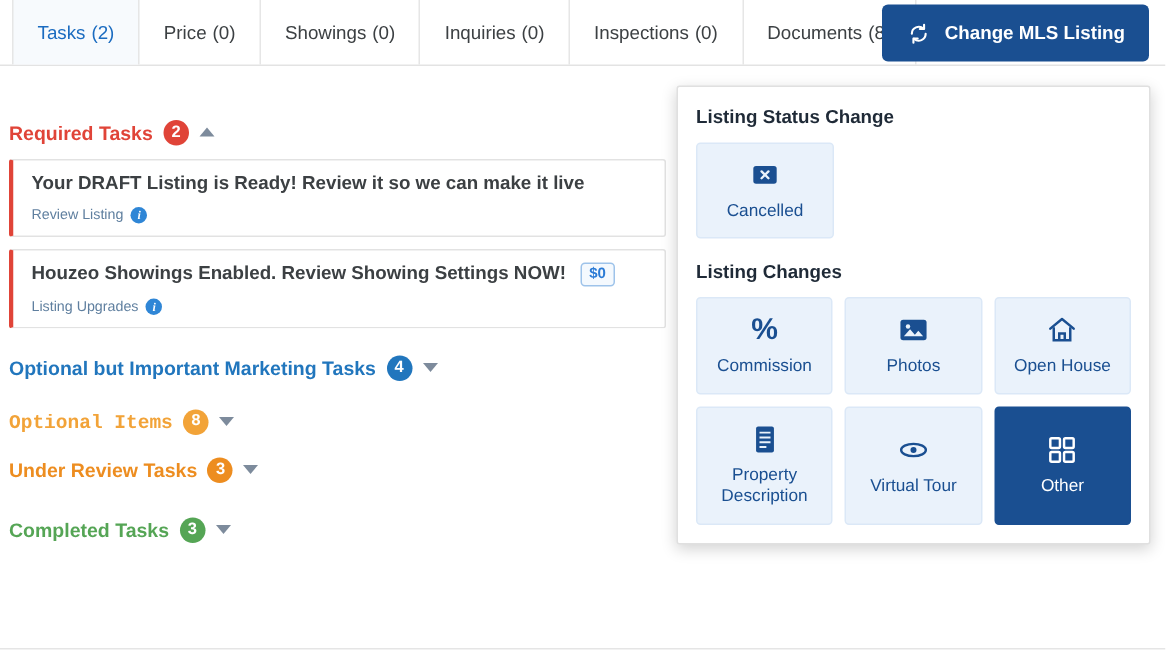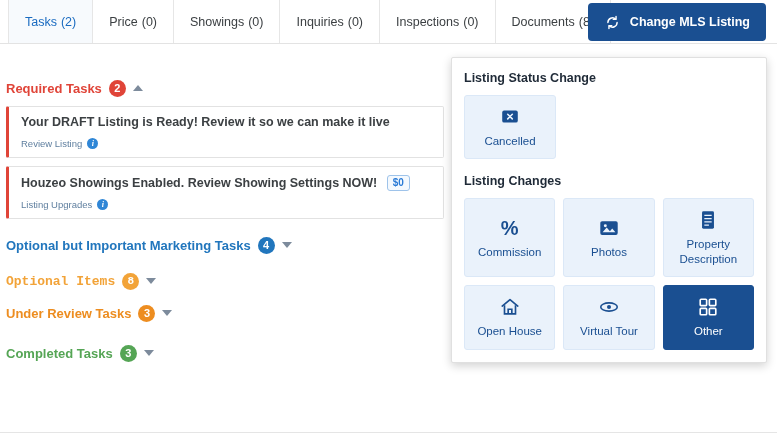--- a/index.html
+++ b/index.html
@@ -309,36 +309,36 @@
           <circle cx="8" cy="9.5" r="1.6" fill="#eaf2fb"></circle>
           <path d="M5 16.5l4.5-5 3.5 4 2.5-3 3.5 4z" fill="#eaf2fb"></path>
         </svg>
       </span>
       <span class="t-label">Photos</span>
     </div>
 
     <div class="tile">
       <span class="t-icon">
         <svg viewBox="0 0 24 24" width="22" height="22">
-          <rect x="5.5" y="2.5" width="13" height="19" rx="1.5" fill="currentColor"></rect>
-          <path d="M8 7h8M8 10.5h8M8 14h8M8 17.5h5" stroke="#eaf2fb" stroke-width="1.4" fill="none"></path>
-        </svg>
-      </span>
-      <span class="t-label">Property Description</span>
-    </div>
-
-    <div class="tile">
-      <span class="t-icon">
-        <svg viewBox="0 0 24 24" width="22" height="22">
           <path d="M3.5 11L12 4l8.5 7" stroke="currentColor" stroke-width="1.8" fill="none" stroke-linecap="round" stroke-linejoin="round"></path>
           <path d="M6 10v9.5h12V10" stroke="currentColor" stroke-width="1.8" fill="none"></path>
           <path d="M10 19.5v-5h4v5" stroke="currentColor" stroke-width="1.8" fill="none"></path>
         </svg>
       </span>
       <span class="t-label">Open House</span>
+    </div>
+
+    <div class="tile">
+      <span class="t-icon">
+        <svg viewBox="0 0 24 24" width="22" height="22">
+          <rect x="5.5" y="2.5" width="13" height="19" rx="1.5" fill="currentColor"></rect>
+          <path d="M8 7h8M8 10.5h8M8 14h8M8 17.5h5" stroke="#eaf2fb" stroke-width="1.4" fill="none"></path>
+        </svg>
+      </span>
+      <span class="t-label">Property Description</span>
     </div>
 
     <div class="tile">
       <span class="t-icon">
         <svg viewBox="0 0 24 24" width="22" height="22">
           <ellipse cx="12" cy="12" rx="9" ry="4.5" stroke="currentColor" stroke-width="1.7" fill="none"></ellipse>
           <circle cx="12" cy="12" r="2.2" fill="currentColor"></circle>
         </svg>
       </span>
       <span class="t-label">Virtual Tour</span>

